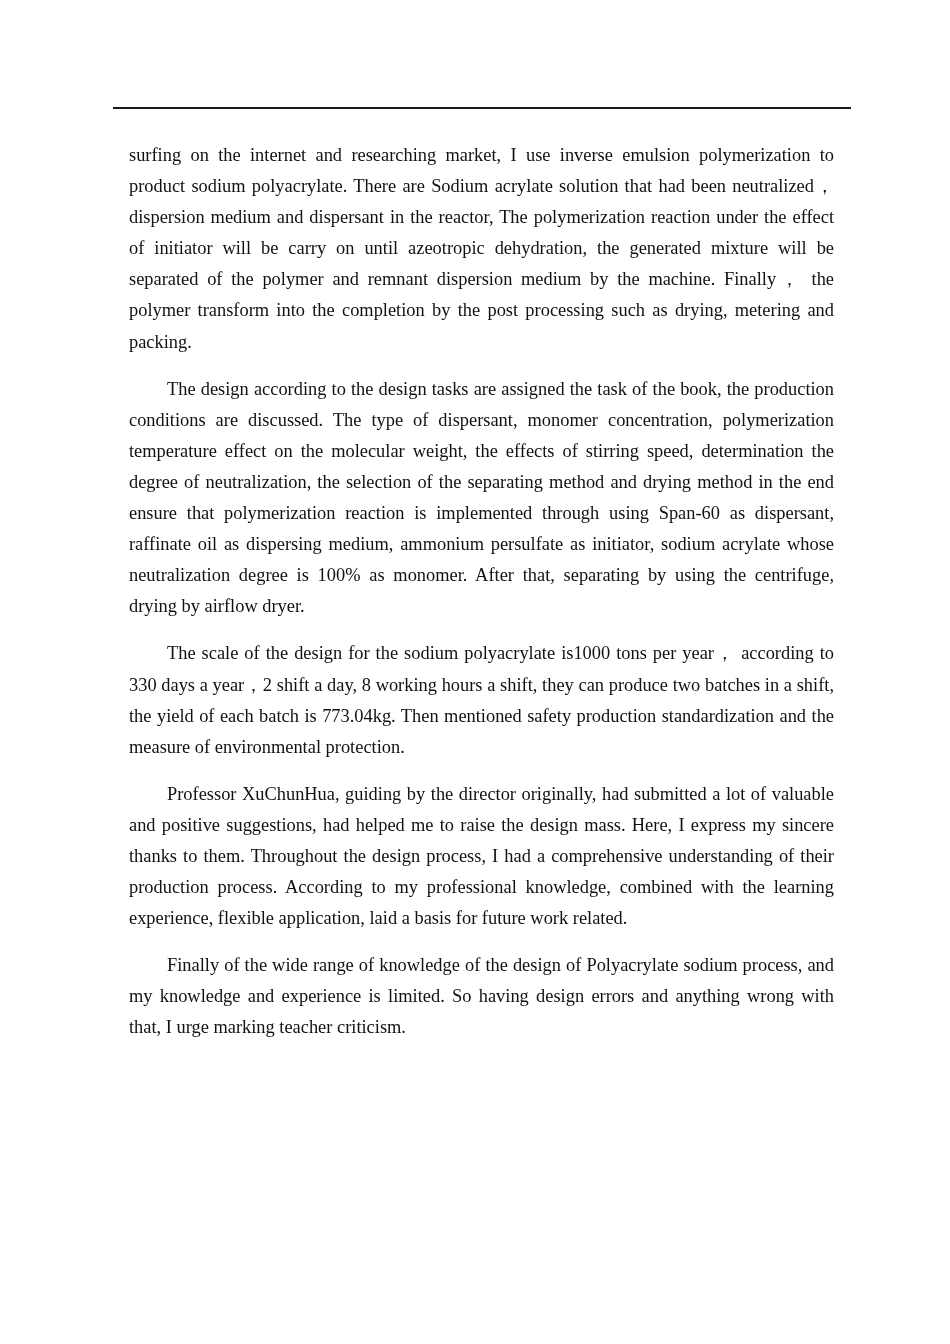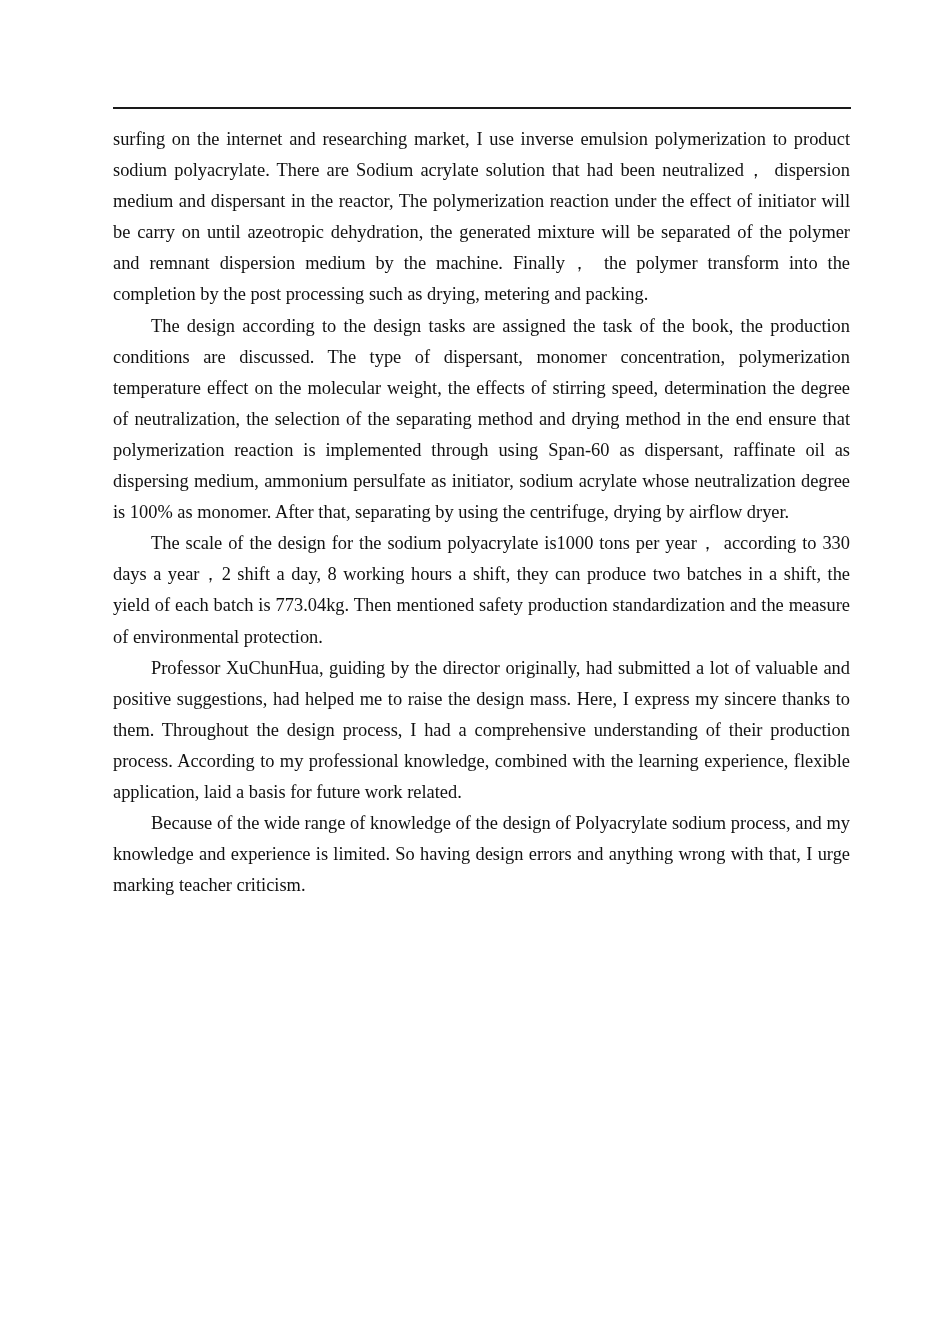--- a/index.html
+++ b/index.html
@@ -23,34 +23,34 @@
       height: 0;
       border-top: 2px solid #1a1a1a;
     }
     .body-text {
       position: absolute;
       left: 113px;
       top: 124px;
       width: 737px;
     }
     .para {
-      margin: 0;
+      margin: 16px;
       font-size: 18.4px;
       line-height: 31.1px;
       text-align: justify;
       text-align-last: left;
     }
     .para.indent {
       text-indent: 38px;
     }
   </style>
 </head>
 <body>
 
 <div class="header-rule"></div>
 
 <div class="body-text">
   <p class="para">surfing on the internet and researching market, I use inverse emulsion polymerization to product sodium polyacrylate. There are Sodium acrylate solution that had been neutralized， dispersion medium and dispersant in the reactor, The polymerization reaction under the effect of initiator will be carry on until azeotropic dehydration, the generated mixture will be separated of the polymer and remnant dispersion medium by the machine. Finally， the polymer transform into the completion by the post processing such as drying, metering and packing.</p>
   <p class="para indent">The design according to the design tasks are assigned the task of the book, the production conditions are discussed. The type of dispersant, monomer concentration, polymerization temperature effect on the molecular weight, the effects of stirring speed, determination the degree of neutralization, the selection of the separating method and drying method in the end ensure that polymerization reaction is implemented through using Span-60 as dispersant, raffinate oil as dispersing medium, ammonium persulfate as initiator, sodium acrylate whose neutralization degree is 100% as monomer. After that, separating by using the centrifuge, drying by airflow dryer.</p>
   <p class="para indent">The scale of the design for the sodium polyacrylate is1000 tons per year， according to 330 days a year，2 shift a day, 8 working hours a shift, they can produce two batches in a shift, the yield of each batch is 773.04kg. Then mentioned safety production standardization and the measure of environmental protection.</p>
   <p class="para indent">Professor XuChunHua, guiding by the director originally, had submitted a lot of valuable and positive suggestions, had helped me to raise the design mass. Here, I express my sincere thanks to them. Throughout the design process, I had a comprehensive understanding of their production process. According to my professional knowledge, combined with the learning experience, flexible application, laid a basis for future work related.</p>
-  <p class="para indent">Because of the wide range of knowledge of the design of Polyacrylate sodium process, and my knowledge and experience is limited. So having design errors and anything wrong with that, I urge marking teacher criticism.</p>
+  <p class="para indent">Finally of the wide range of knowledge of the design of Polyacrylate sodium process, and my knowledge and experience is limited. So having design errors and anything wrong with that, I urge marking teacher criticism.</p>
 </div>
 
 </body></html>

